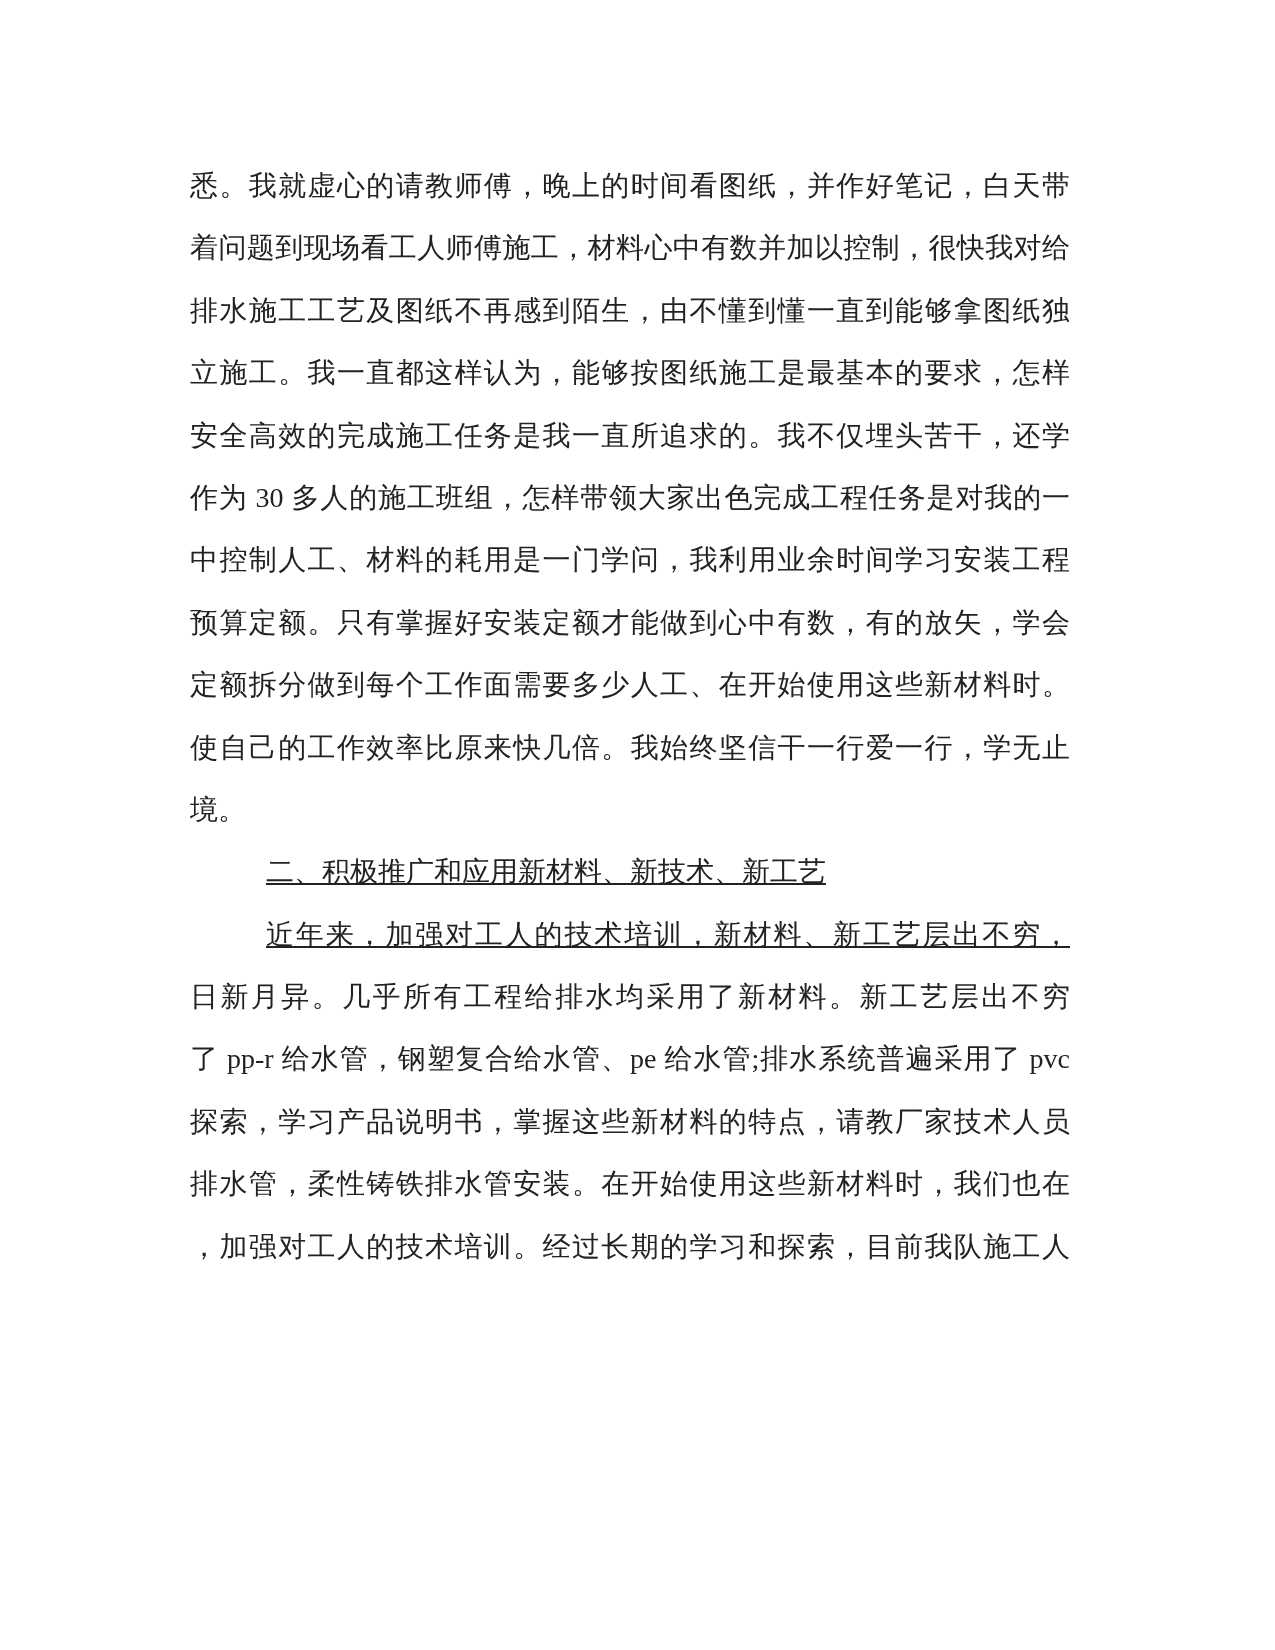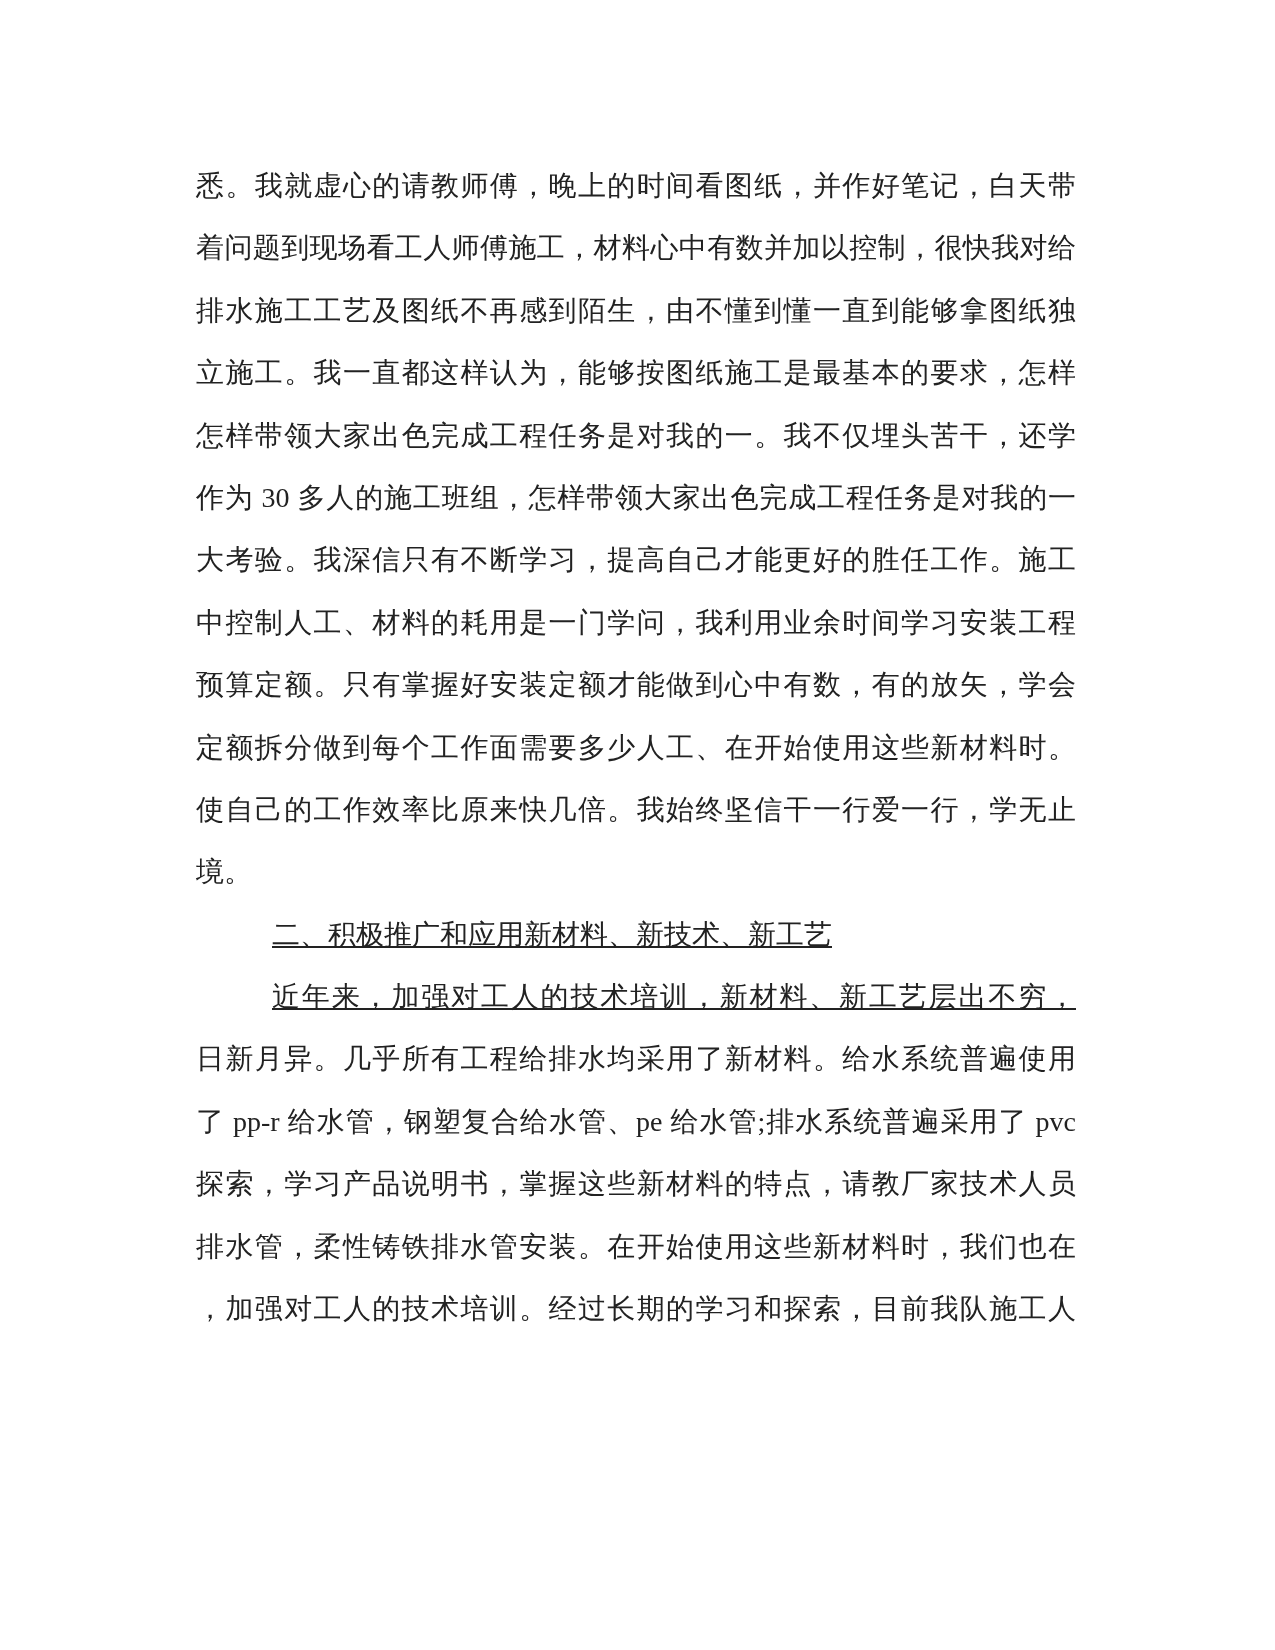--- a/index.html
+++ b/index.html
@@ -10,21 +10,21 @@
   .page {
     position: relative;
     width: 1275px;
     height: 1650px;
     background: #ffffff;
     overflow: hidden;
     font-family: "Liberation Serif", "DejaVu Serif", serif;
   }
   .text-block {
     position: absolute;
-    left: 196px;
+    left: 190px;
     top: 155px;
     width: 880px;
     font-size: 28px;
     line-height: 62.4px;
     color: #222222;
     letter-spacing: 0;
   }
   .line {
     height: 62.4px;
     text-align: justify;
@@ -42,29 +42,28 @@
 </style>
 </head>
 <body>
 
 <div class="page">
   <div class="text-block" id="text-block" style="color: rgb(34, 34, 34);">
       <div class="line">悉。我就虚心的请教师傅，晚上的时间看图纸，并作好笔记，白天带</div>
       <div class="line">着问题到现场看工人师傅施工，材料心中有数并加以控制，很快我对给</div>
       <div class="line">排水施工工艺及图纸不再感到陌生，由不懂到懂一直到能够拿图纸独</div>
       <div class="line">立施工。我一直都这样认为，能够按图纸施工是最基本的要求，怎样</div>
-      <div class="line">怎样带领大家出色完成工程任务是对我的一。我不仅埋头苦干，还学</div>
+      <div class="line">安全高效的完成施工任务是我一直所追求的。我不仅埋头苦干，还学</div>
       <div class="line">作为 30 多人的施工班组，怎样带领大家出色完成工程任务是对我的一</div>
-      <div class="line">大考验。我深信只有不断学习，提高自己才能更好的胜任工作。施工</div>
       <div class="line">中控制人工、材料的耗用是一门学问，我利用业余时间学习安装工程</div>
       <div class="line">预算定额。只有掌握好安装定额才能做到心中有数，有的放矢，学会</div>
       <div class="line">定额拆分做到每个工作面需要多少人工、在开始使用这些新材料时。</div>
       <div class="line">使自己的工作效率比原来快几倍。我始终坚信干一行爱一行，学无止</div>
       <div class="line flush">境。</div>
       <div class="line indent flush">二、积极推广和应用新材料、新技术、新工艺</div>
       <div class="line indent">近年来，加强对工人的技术培训，新材料、新工艺层出不穷，</div>
-      <div class="line">日新月异。几乎所有工程给排水均采用了新材料。给水系统普遍使用</div>
+      <div class="line">日新月异。几乎所有工程给排水均采用了新材料。新工艺层出不穷</div>
       <div class="line">了 pp-r 给水管，钢塑复合给水管、pe 给水管;排水系统普遍采用了 pvc</div>
       <div class="line">探索，学习产品说明书，掌握这些新材料的特点，请教厂家技术人员</div>
       <div class="line">排水管，柔性铸铁排水管安装。在开始使用这些新材料时，我们也在</div>
       <div class="line">，加强对工人的技术培训。经过长期的学习和探索，目前我队施工人</div>
     </div>
 </div>
 
 </body></html>

